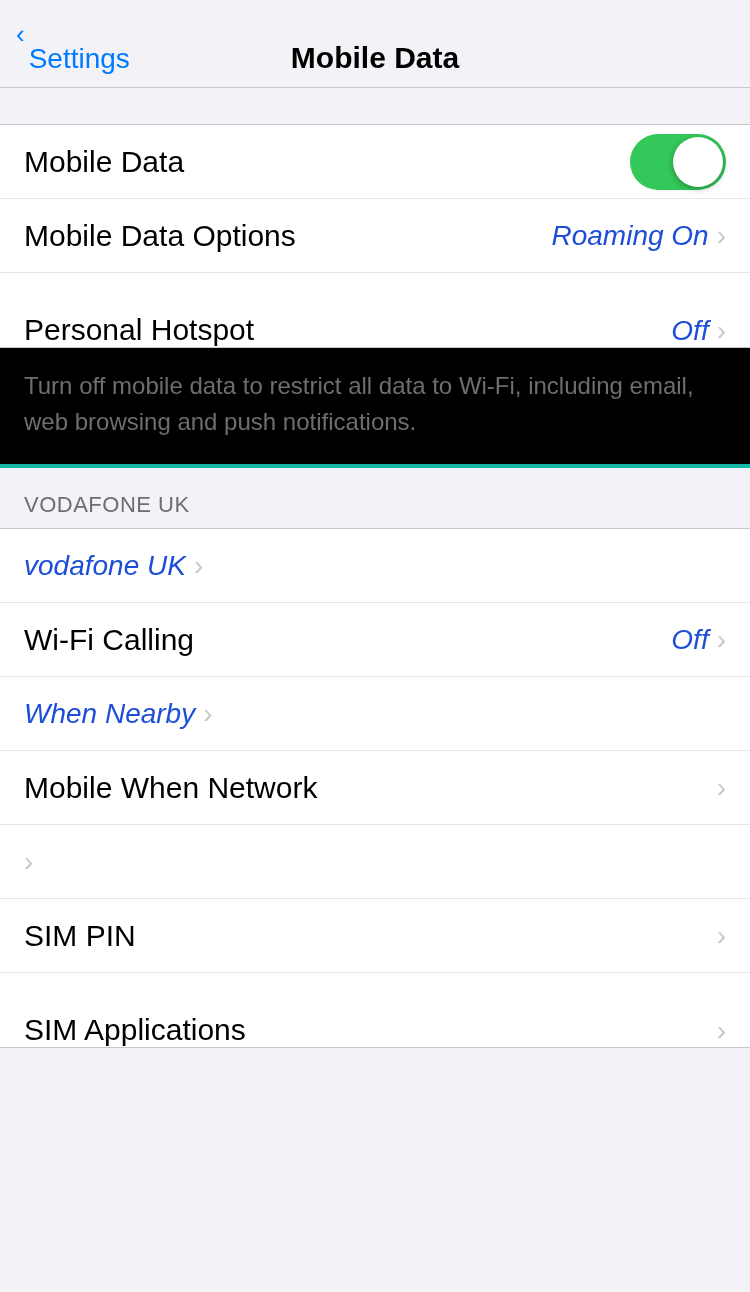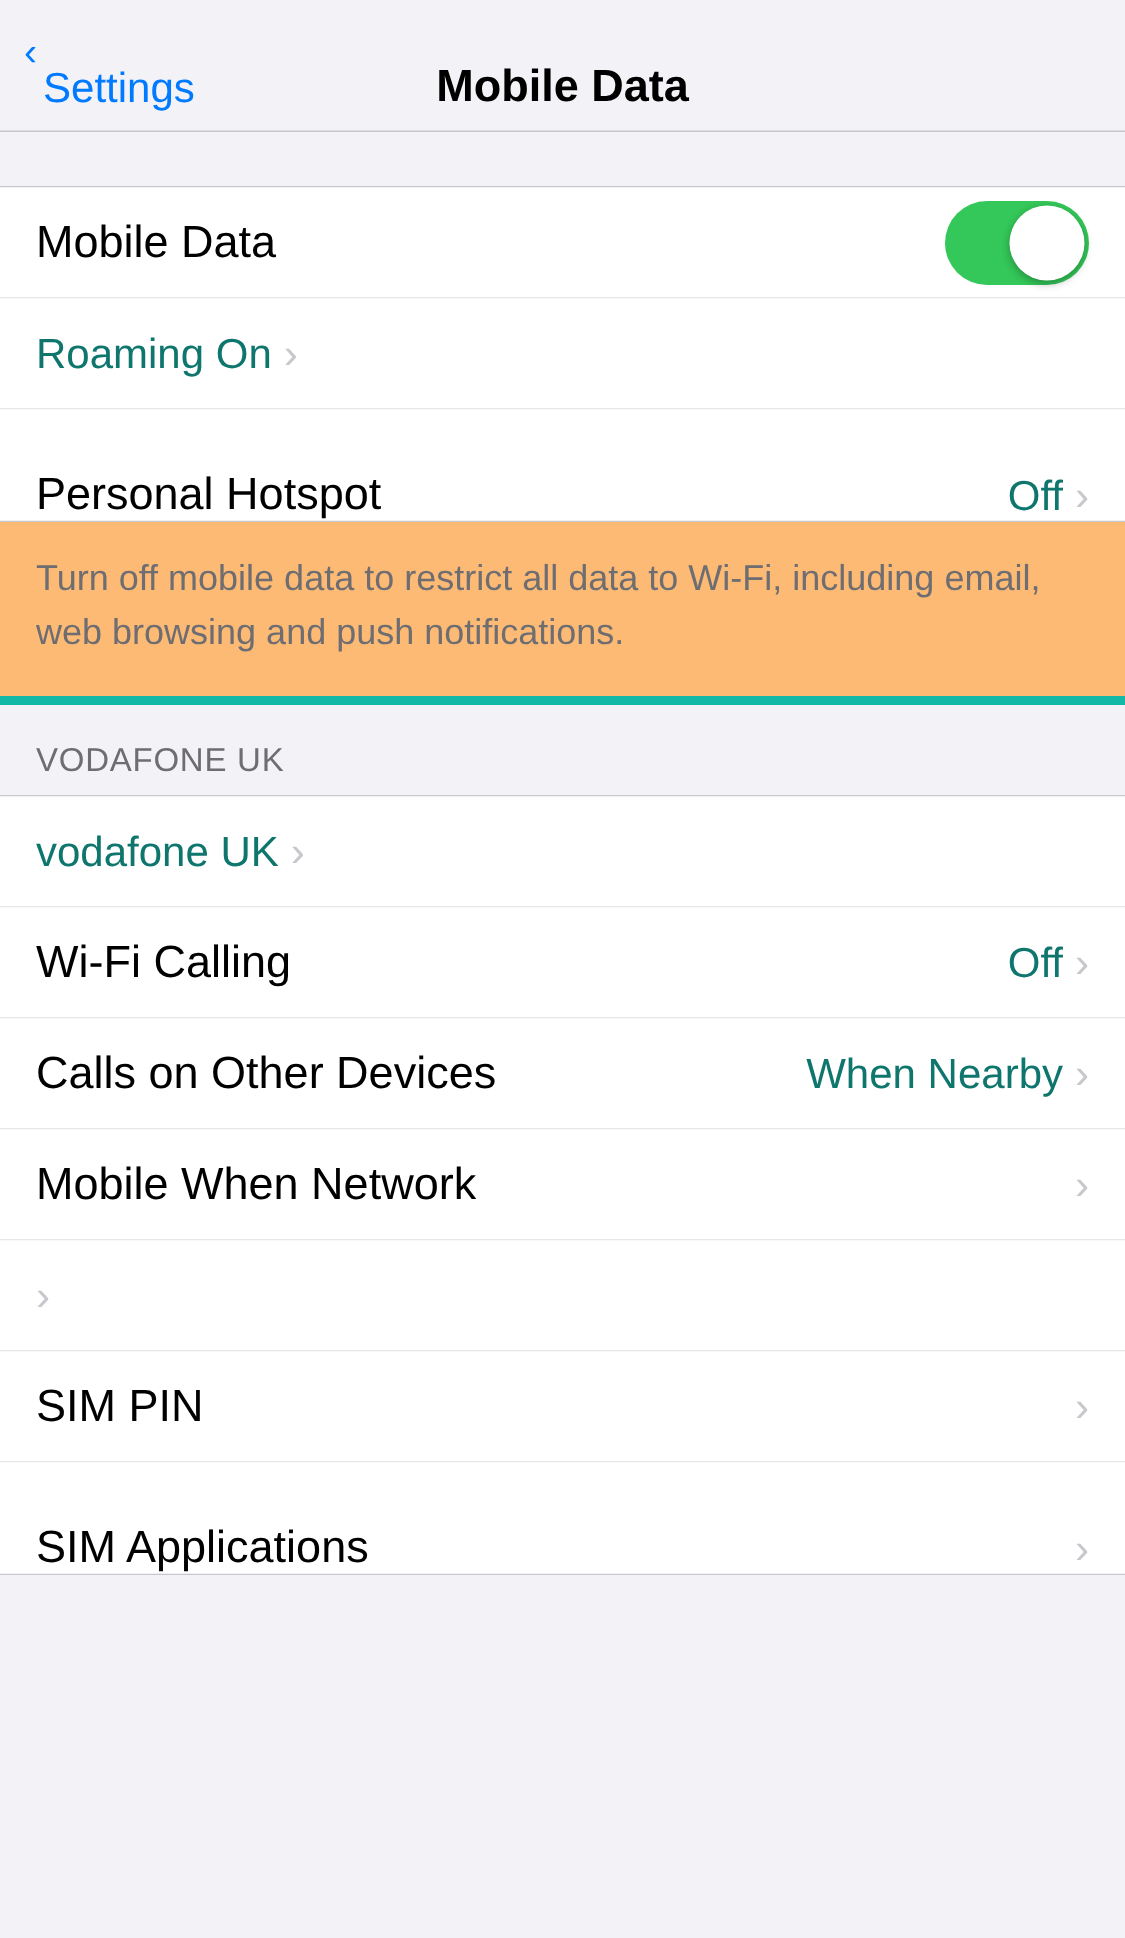--- a/index.html
+++ b/index.html
@@ -99,21 +99,22 @@
     }
 
     .row-right {
       display: flex;
       align-items: center;
       gap: 8px;
     }
 
     .row-value {
       font-size: 28px;
-      color: #0f766e;
+      color: #1d4ed8;
+      font-style: italic;
     }
 
     .chevron {
       color: #c7c7cc;
       font-size: 28px;
       font-weight: 400;
     }
 
     
     .toggle {
@@ -132,23 +133,23 @@
       background-color: #fff;
       border-radius: 50%;
       position: absolute;
       top: 3px;
       right: 3px;
       box-shadow: 0 2px 6px rgba(0,0,0,0.3);
     }
 
     
     .info-block {
-      background-color: #fdba74;
+      background-color: #000000;
       padding: 20px 24px 24px 24px;
-      border-bottom: 6px solid #14b8a6;
+      border-bottom: 4px solid #14b8a6;
     }
 
     .info-text {
       font-size: 24px;
       color: #6d6d72;
       line-height: 1.5;
     }
 
     
     .section-header {
@@ -181,20 +182,21 @@
   <div class="settings-row">
     <span class="row-label">Mobile Data</span>
     <div class="row-right">
       <div class="toggle">
         <div class="toggle-knob"></div>
       </div>
     </div>
   </div>
 
   <div class="settings-row">
+    <span class="row-label">Mobile Data Options</span>
     <div class="row-right">
       <span class="row-value">Roaming On</span>
       <span class="chevron">›</span>
     </div>
   </div>
 
   <div class="settings-row">
     <span class="row-label">Personal Hotspot</span>
     <div class="row-right">
       <span class="row-value">Off</span>
@@ -221,21 +223,20 @@
 
   <div class="settings-row">
     <span class="row-label">Wi-Fi Calling</span>
     <div class="row-right">
       <span class="row-value">Off</span>
       <span class="chevron">›</span>
     </div>
   </div>
 
   <div class="settings-row">
-    <span class="row-label">Calls on Other Devices</span>
     <div class="row-right">
       <span class="row-value">When Nearby</span>
       <span class="chevron">›</span>
     </div>
   </div>
 
   <div class="settings-row">
     <span class="row-label">Mobile When Network</span>
     <div class="row-right">
       <span class="chevron">›</span>

